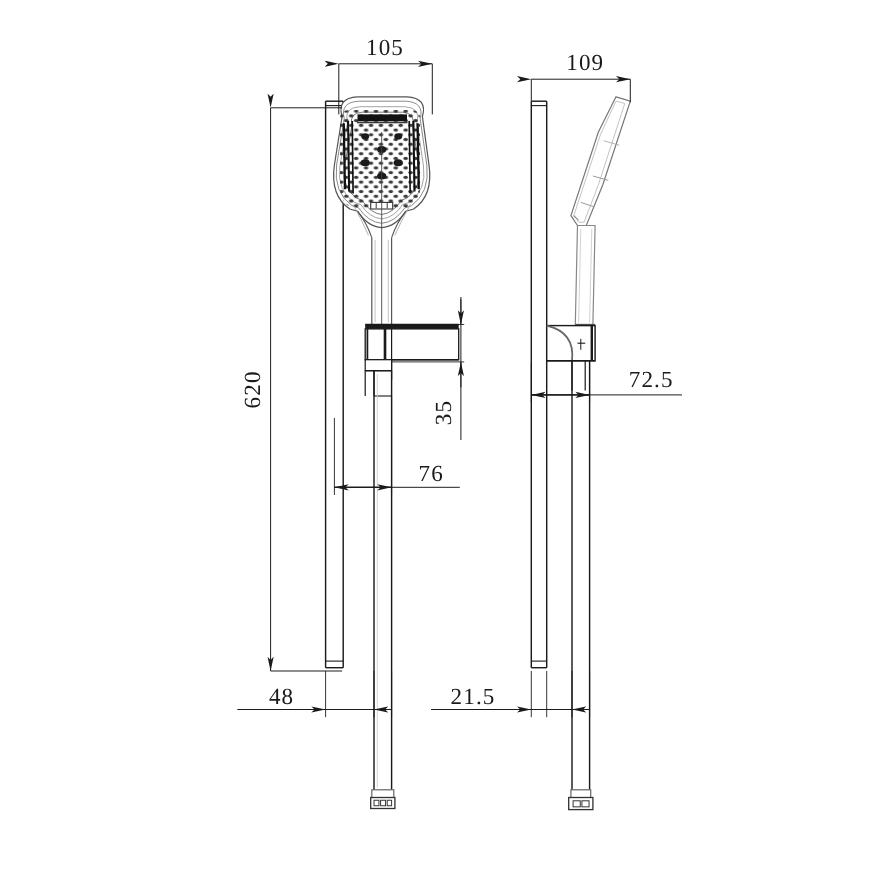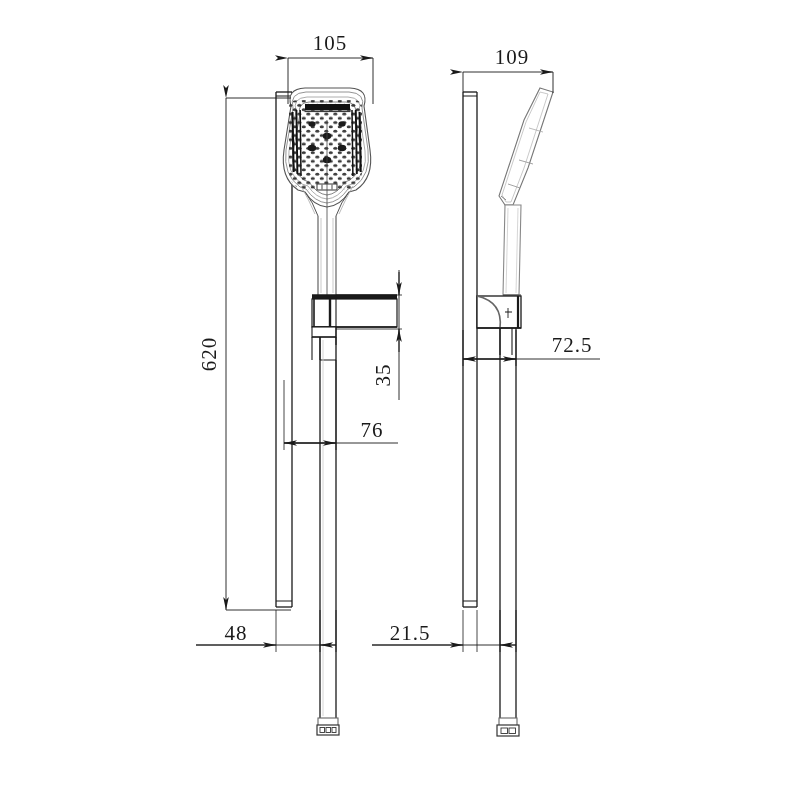--- a/index.html
+++ b/index.html
@@ -11,20 +11,21 @@
     width: 800px;
     height: 800px;
     font-family: "Liberation Serif", "DejaVu Serif", serif;
     overflow: hidden;
   }
   #drawing-root {
     position: relative;
     width: 661px;
     height: 800px;
     background: #86efac;
+    margin-left: 20px;
   }
   svg#tech-drawing {
     display: block;
     width: 800px;
     height: 800px;
   }
   .dim-text {
     font-family: "Liberation Serif", "DejaVu Serif", serif;
     font-size: 21px;
     fill: #1a1a1a;

